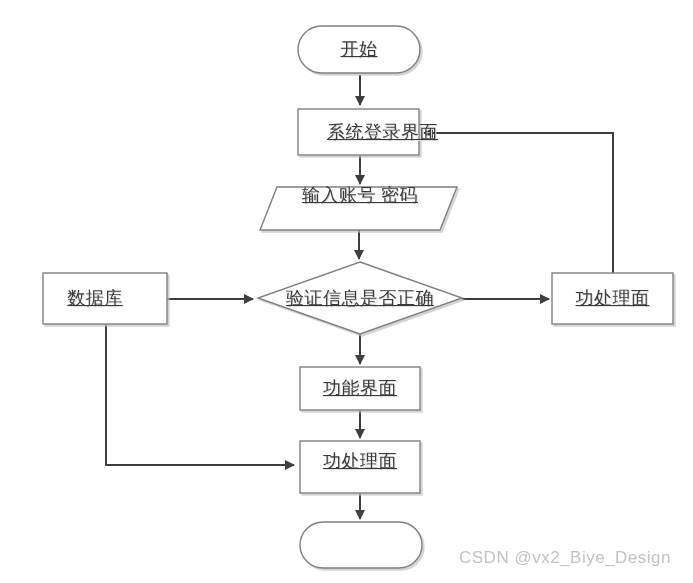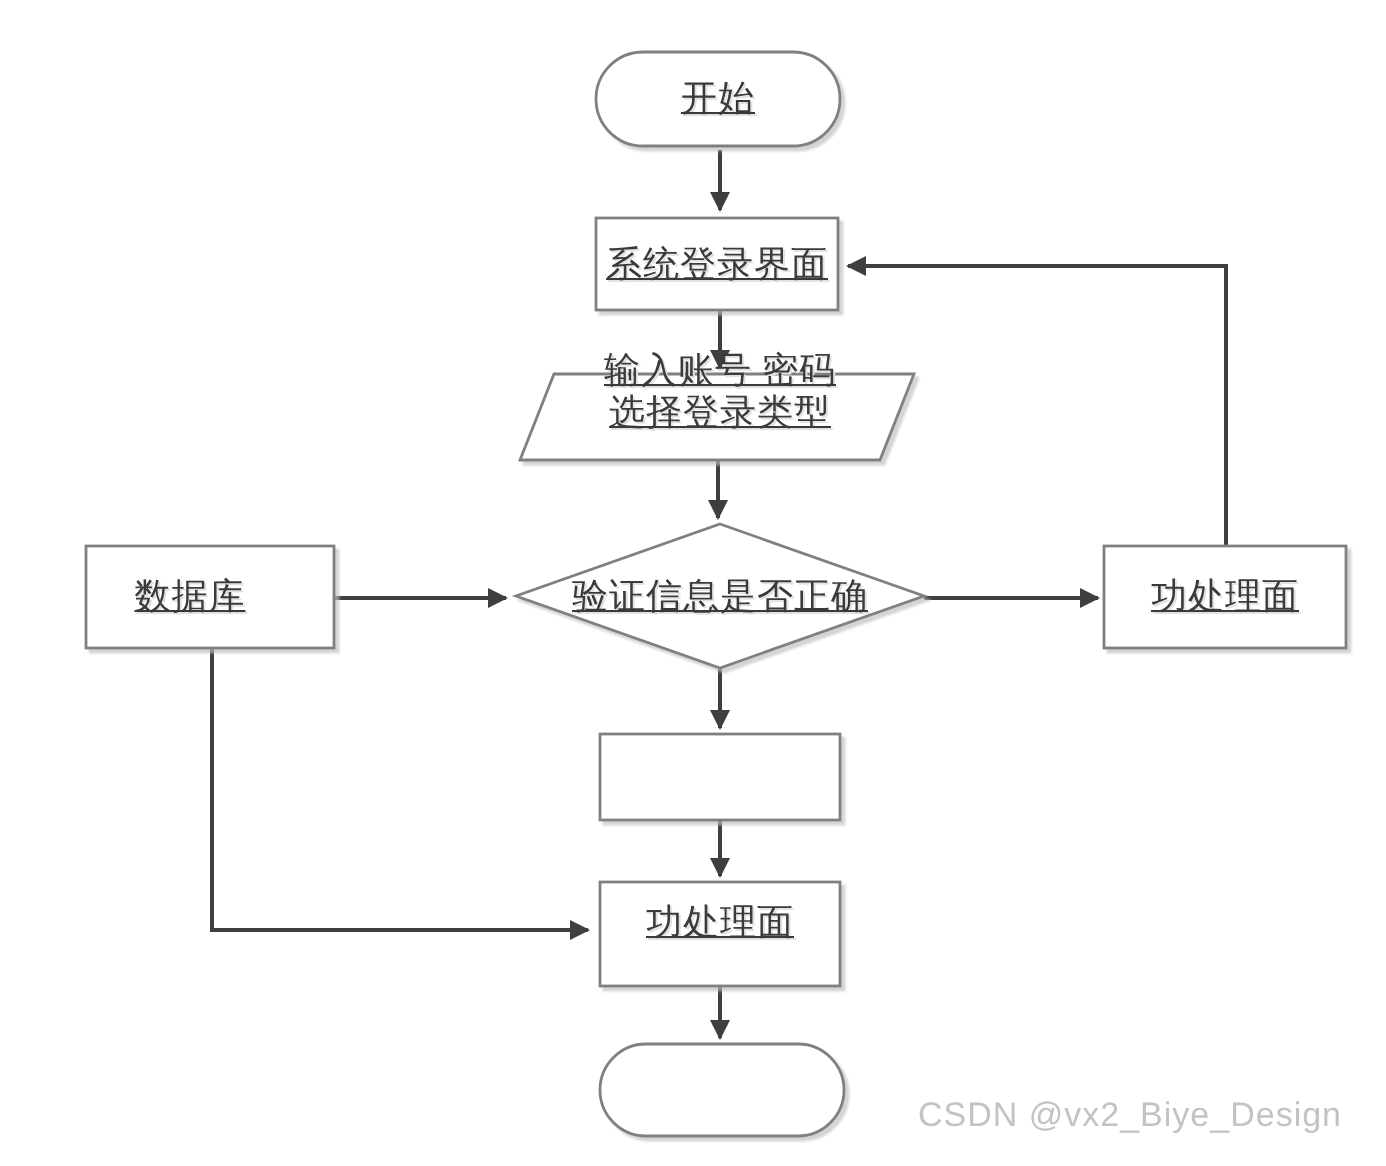--- a/index.html
+++ b/index.html
@@ -70,32 +70,32 @@
       <rect x="43" y="273" width="124" height="51"></rect>
       <rect x="552" y="273" width="121" height="51"></rect>
       <rect x="300" y="367" width="120" height="43"></rect>
       <rect x="300" y="441" width="120" height="52"></rect>
       <rect x="300" y="522" width="122" height="46" rx="23" ry="23"></rect>
     </g>
   </svg>
 
   <div class="label" style="left:298px;top:26px;width:122px;height:47px;">开始</div>
 
-  <div class="label" style="left:298px;top:109px;width:121px;height:46px;">系统登录界面</div>
+  <div class="label" style="left:298px;top:109px;width:121px;height:46px;padding-left:24px;">系统登录界面</div>
 
   <div class="label" style="left:262px;top:174px;width:196px;height:43px;">
     <div>输入账号 密码</div>
-    <div>选择登录类型</div>
   </div>
 
   <div class="label" style="left:258px;top:262px;width:204px;height:72px;">验证信息是否正确</div>
 
   <div class="label" style="left:43px;top:273px;width:104px;height:51px;">数据库</div>
 
   <div class="label" style="left:552px;top:273px;width:121px;height:51px;">功处理面</div>
 
+  <div class="label" style="left:300px;top:367px;width:120px;height:43px;">功能界面</div>
 
   <div class="label" style="left:300px;top:441px;width:120px;height:40px;">功处理面</div>
 
 
   <div class="watermark">CSDN @vx2_Biye_Design</div>
 
 </div>
 
 </body></html>

